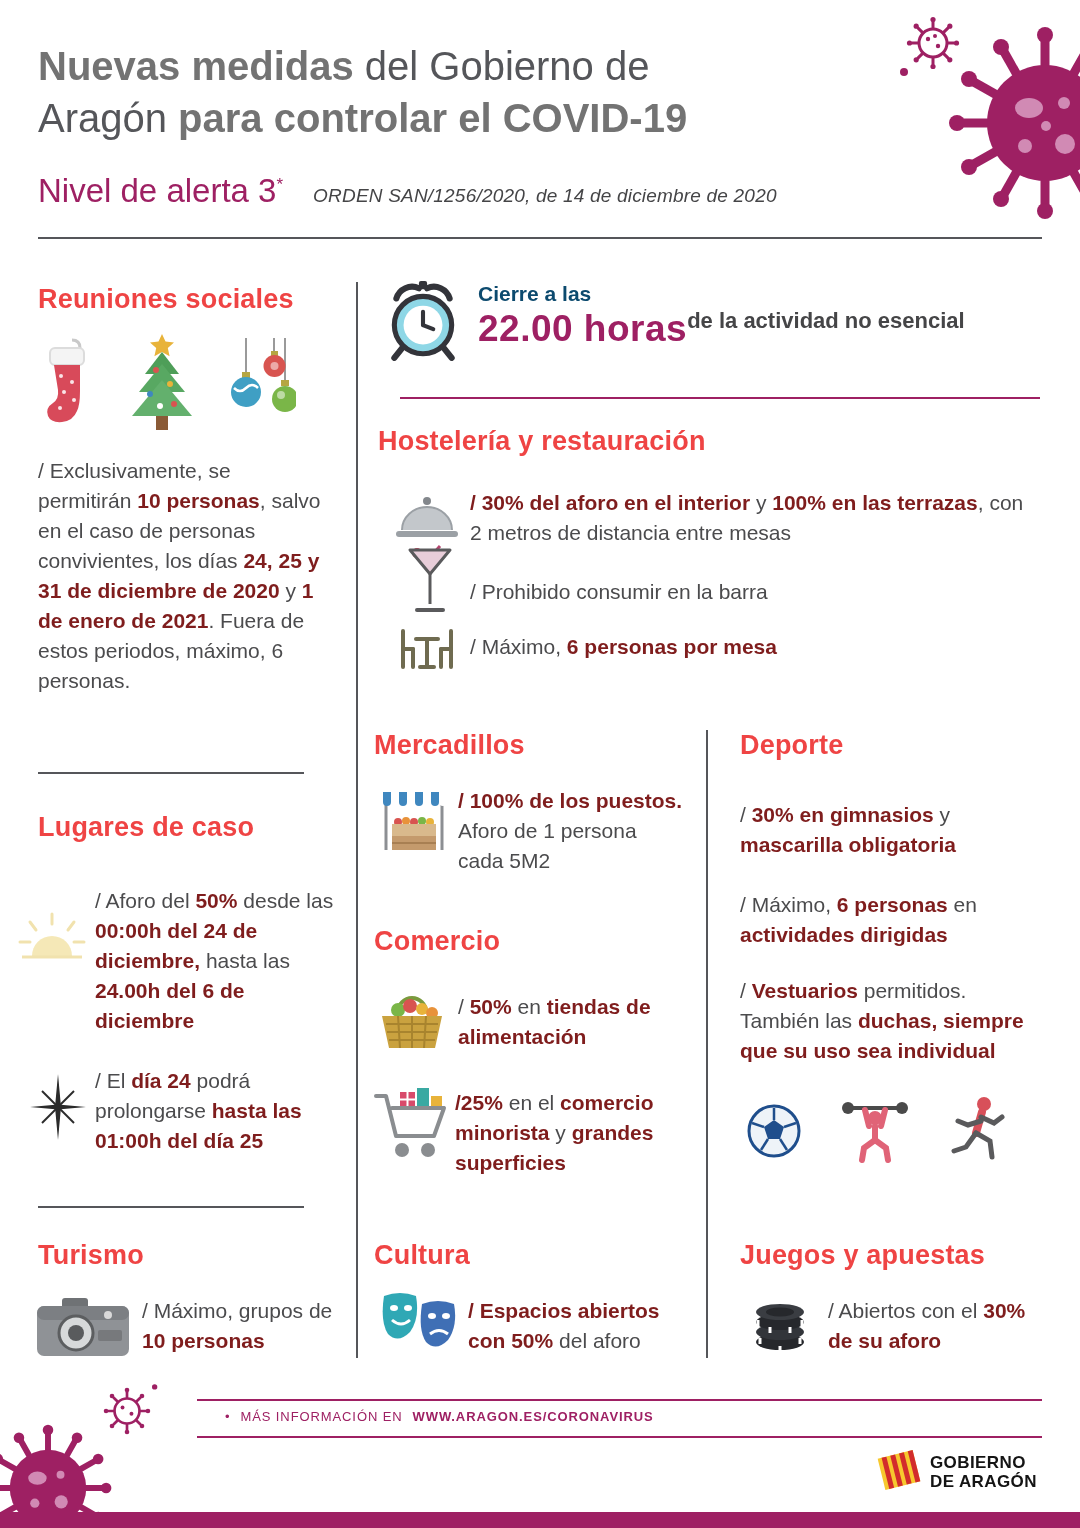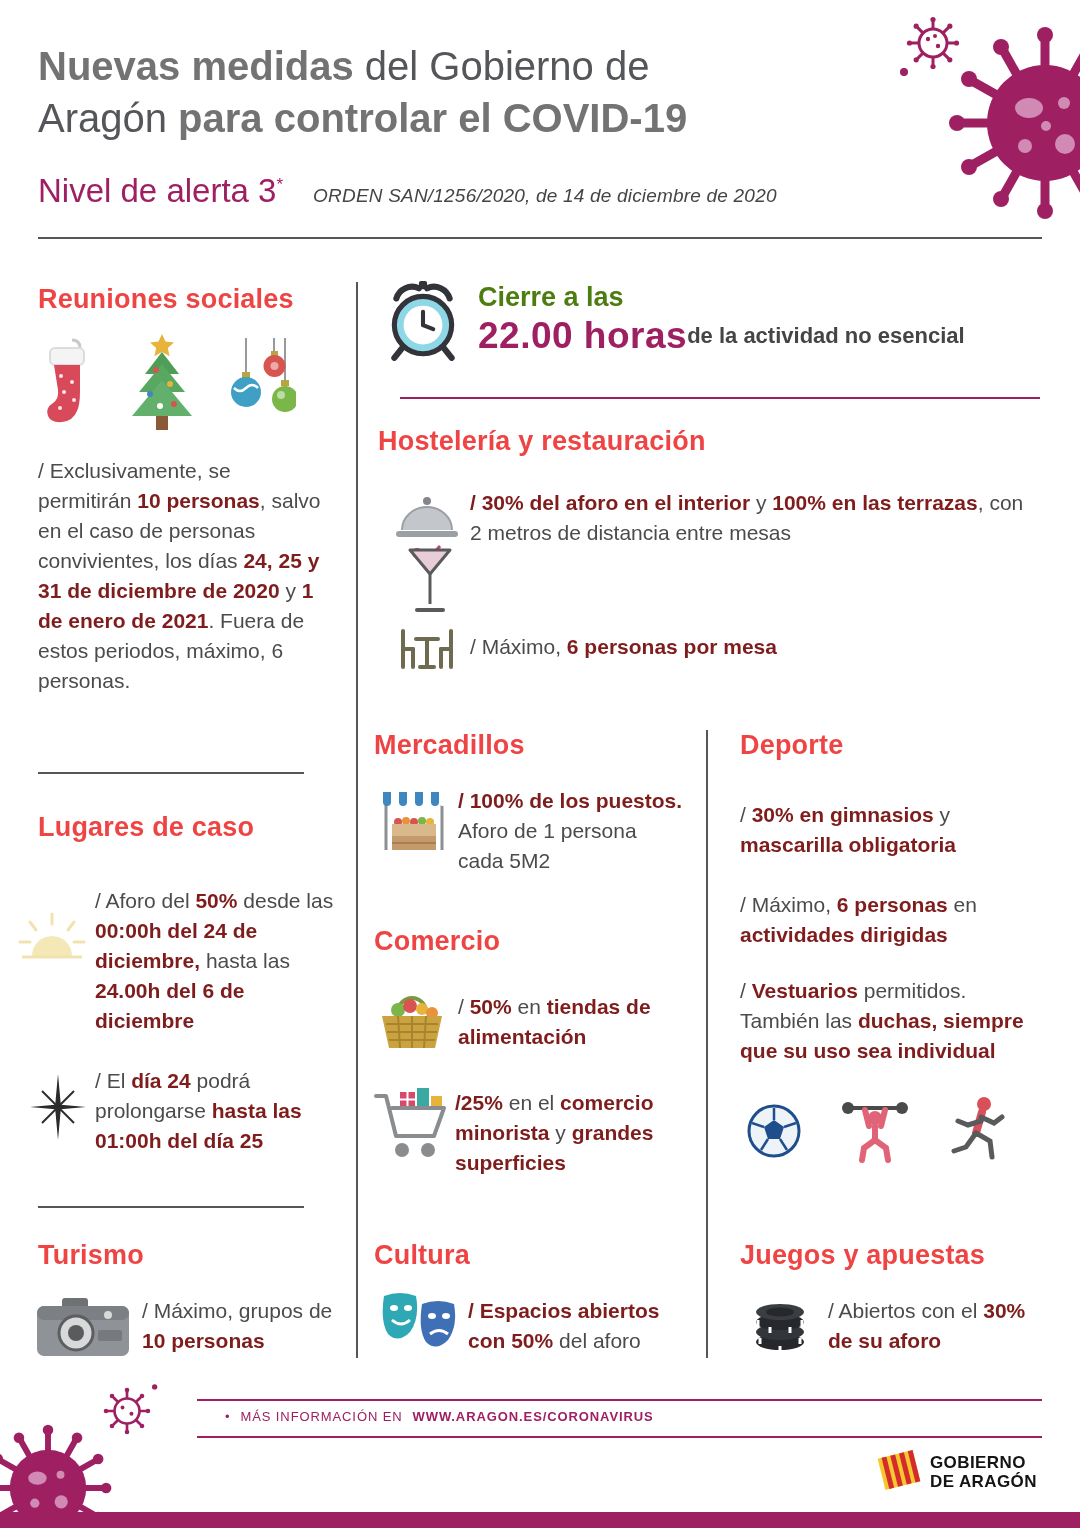--- a/index.html
+++ b/index.html
@@ -45,22 +45,22 @@
   .h-turismo{left:38px;top:1240px}
   .icon-camera{left:36px;top:1294px}
   .p-turismo{left:142px;top:1296px;width:192px}
 
   .vr-1{left:356px;top:282px;height:1076px}
   .vr-2{left:706px;top:730px;height:628px}
 
   
   .icon-clock{left:380px;top:278px}
   .curfew{position:absolute;left:478px;top:282px}
-  .curfew .l1{font-size:27px;font-weight:700;color:#4d7c0f}
-  .curfew .l2{display:flex;align-items:center;margin-top:2px}
+  .curfew .l1{font-size:21px;font-weight:700;color:#0c4a6e}
+  .curfew .l2{display:flex;align-items:flex-start;margin-top:2px}
   .curfew .time{font-size:37px;font-weight:700;color:#9e2063;letter-spacing:.5px}
   .curfew .suffix{font-size:22px;font-weight:700;color:#454547}
   .hr-curfew{left:400px;top:397px;width:640px}
 
   
   .h-host{left:378px;top:426px}
   .icon-cloche{left:394px;top:492px}
   .p-host1{left:470px;top:488px;width:566px}
   .icon-cocktail{left:406px;top:544px}
   .p-host2{left:470px;top:577px;width:420px}
@@ -372,20 +372,21 @@
   </svg>
   <p class="txt p-host1"><strong>/ 30% del aforo en el interior</strong><span> y </span><strong>100% en las terrazas</strong><span>, con 2 metros de distancia entre mesas</span></p>
 
   <svg class="icon icon-cocktail" width="48" height="72" viewBox="0 0 48 72">
     <line x1="34" y1="2" x2="20" y2="18" stroke="#b5446f" stroke-width="3"></line>
     <circle cx="11" cy="9" r="5" fill="#c23b57"></circle>
     <path d="M4 6 H44 L24 30 Z" fill="#e8cdd9" stroke="#5a5a5c" stroke-width="3" stroke-linejoin="round"></path>
     <line x1="24" y1="30" x2="24" y2="60" stroke="#5a5a5c" stroke-width="3"></line>
     <line x1="11" y1="66" x2="37" y2="66" stroke="#5a5a5c" stroke-width="4" stroke-linecap="round"></line>
   </svg>
+  <p class="txt p-host2"><span>/ Prohibido consumir en la barra</span></p>
 
   <svg class="icon icon-table" width="66" height="44" viewBox="0 0 66 44">
     <g stroke="#6f6b50" stroke-width="4" stroke-linecap="round" fill="none">
       <line x1="9" y1="5" x2="9" y2="41"></line>
         <line x1="9" y1="23" x2="19" y2="23"></line>
         <line x1="19" y1="23" x2="19" y2="41"></line>
       <line x1="22" y1="13" x2="44" y2="13"></line>
         <line x1="33" y1="13" x2="33" y2="41"></line>
         <line x1="26" y1="41" x2="40" y2="41"></line>
       <line x1="57" y1="5" x2="57" y2="41"></line>

